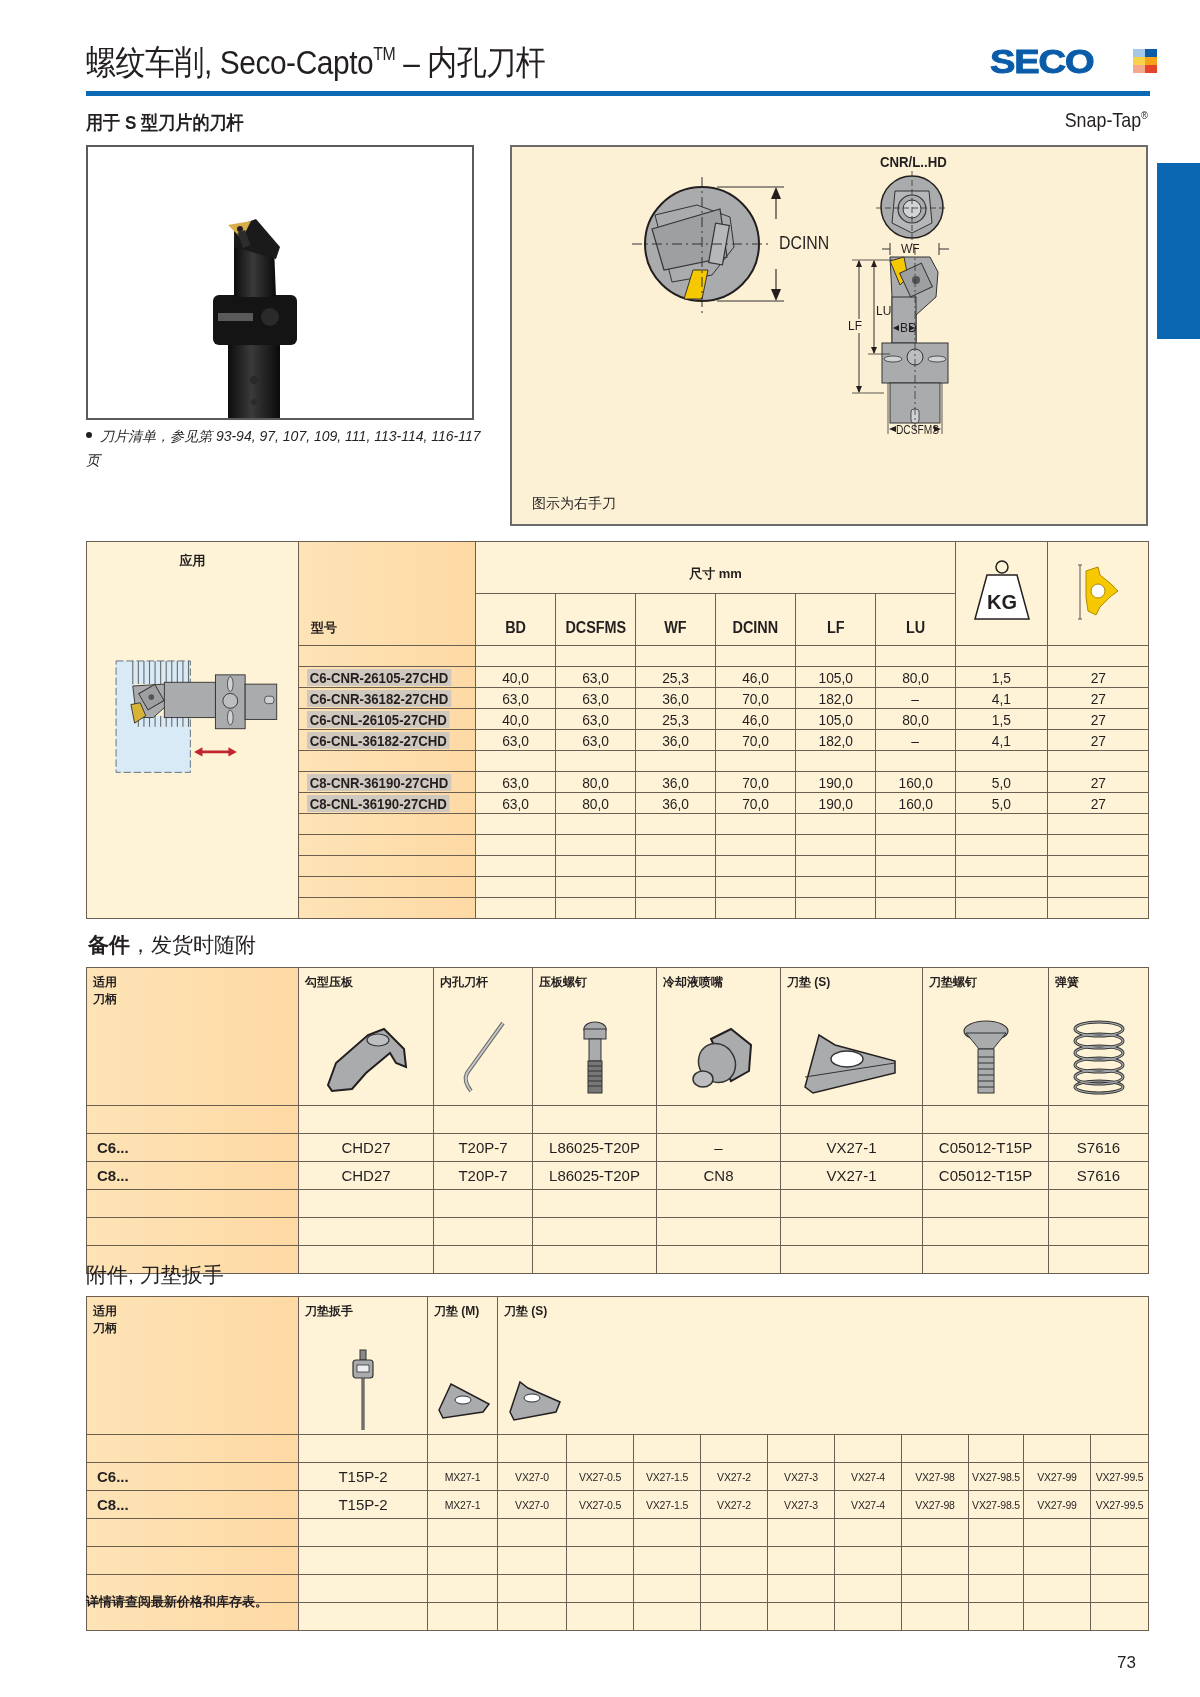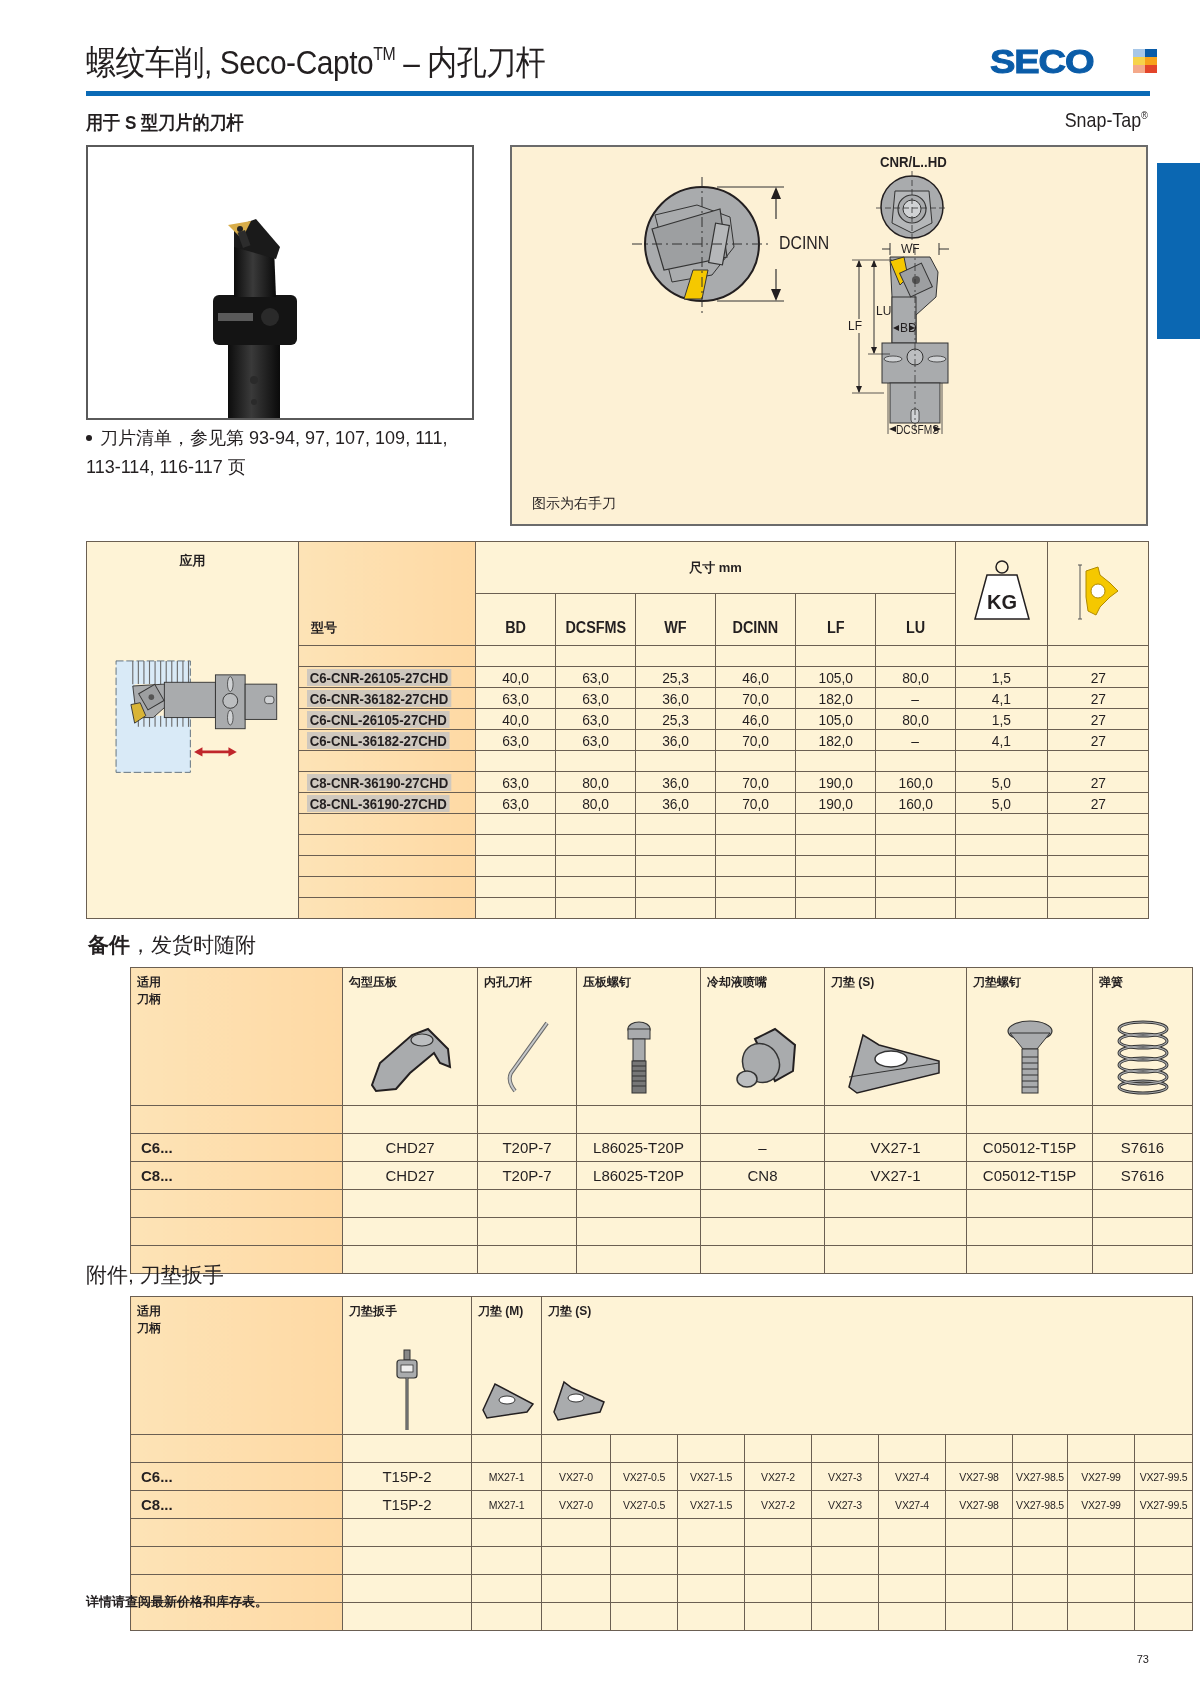--- a/index.html
+++ b/index.html
@@ -16,21 +16,21 @@
   .logo-squares { margin-left: 18px; display: grid; grid-template-columns: 12px 12px; grid-template-rows: 8px 8px 8px; gap: 0; }
   .logo-squares span { display: block; }
   .blue-rule { left: 86px; top: 91px; width: 1064px; height: 5px; background: #0a6ab6; }
   .subtitle { left: 86px; top: 110px; font-size: 19px; font-weight: bold; transform: scaleX(0.9); transform-origin: left; }
   .brand-right { right: 52px; top: 108px; font-size: 21px; font-weight: normal; transform: scaleX(0.85); transform-origin: right; }
   .brand-right sup { font-size: 11px; }
   .side-tab { left: 1157px; top: 163px; width: 43px; height: 176px; background: #0b67b2; }
 
   
   .photo-box { left: 86px; top: 145px; width: 388px; height: 275px; border: 2px solid #5a5a5a; background: #fff; overflow: hidden; }
-  .photo-note { left: 86px; top: 424px; width: 400px; font-size: 18px; line-height: 29px; }
+  .photo-note { left: 86px; top: 424px; width: 400px; font-size: 14px; line-height: 24px; font-style: italic; }
   .photo-note .bullet { display: inline-block; width: 6px; height: 6px; border-radius: 50%; background: #231f20; margin-right: 8px; vertical-align: 3px; }
 
   
   .diagram-box { left: 510px; top: 145px; width: 638px; height: 381px; border: 2px solid #6b6b6b; background: #fdf1d5; }
   .diagram-caption { left: 20px; top: 348px; font-size: 14px; color: #4a4a4a; }
   .dlabel { position: absolute; font-family: "Liberation Sans", sans-serif; color: #231f20; }
 
   
   table { border-collapse: collapse; table-layout: fixed; }
   td, th { border: 1.5px solid #6b5f52; font-weight: normal; }
@@ -43,31 +43,31 @@
   .main-table .hdr-text { font-weight: bold; font-size: 16px; transform: scaleX(0.9); display: inline-block; }
   .code-cell { text-align: left !important; padding-left: 8px !important; }
   .code-chip { display: inline-block; background: #cfc8be; padding: 0 3px; font-weight: bold; font-size: 15px; transform: scaleX(0.88); transform-origin: left; }
   .num { display: inline-block; transform: scaleX(0.92); }
 
   
   .sec-title { font-size: 21px; }
   .sec-title b { font-weight: bold; }
 
   
-  .parts-table { left: 86px; top: 967px; width: 1062px; margin-left: 44px; }
+  .parts-table { left: 86px; top: 967px; width: 1062px; }
   .parts-table td { font-size: 15px; text-align: center; padding: 0; }
   .col-hdr { vertical-align: top; text-align: left !important; padding: 6px 6px 0 6px !important; font-size: 12px !important; font-weight: bold; position: relative; height: 138px; }
   .col-hdr .lbl { display: block; line-height: 17px; }
   .part-icon { position: absolute; left: 50%; bottom: 10px; transform: translateX(-50%); }
   .row-lbl { text-align: left !important; padding-left: 10px !important; font-weight: bold; font-size: 15px; }
   .parts-table td.blank, .acc-table td.blank { height: 28px; }
   .acc-small { font-size: 10.5px !important; letter-spacing: -0.2px; }
 
   .footnote { left: 86px; top: 1593px; font-size: 13px; font-weight: bold; }
-  .page-num { right: 51px; top: 1653px; font-size: 11px; }
+  .page-num { right: 64px; top: 1653px; font-size: 17px; }
 </style>
 </head>
 <body>
 
 <div class="abs page-title">
   <span>螺纹车削, Seco-Capto</span><span class="tm">TM</span><span> – 内孔刀杆</span>
 </div>
 
 <div class="abs logo">
   <span class="logo-text">SECO</span>
@@ -234,21 +234,21 @@
         <ellipse cx="143" cy="40" rx="3" ry="8" fill="#d0d2d4" stroke="#333" stroke-width="0.8"></ellipse>
         <ellipse cx="143" cy="76" rx="3" ry="8" fill="#d0d2d4" stroke="#333" stroke-width="0.8"></ellipse>
         <rect x="159" y="40" width="34" height="38" fill="#a9abad" stroke="#333" stroke-width="1"></rect>
         <rect x="180" y="53" width="10" height="8" rx="3" fill="#d0d2d4" stroke="#333" stroke-width="0.8"></rect>
         <line x1="108" y1="113" x2="146" y2="113" stroke="#c0262b" stroke-width="3"></line>
         <path d="M104 113 L113 108 L113 118 Z" fill="#c0262b"></path>
         <path d="M150 113 L141 108 L141 118 Z" fill="#c0262b"></path>
       </svg>
     </td>
     <td class="peach" rowspan="2" style="vertical-align:bottom;text-align:left;padding:0 0 8px 12px;font-weight:bold;font-size:13px;"><span>型号</span></td>
-    <td class="cream" colspan="6" style="vertical-align:bottom;padding-bottom:16px;font-size:13px;font-weight:bold;">尺寸 mm</td>
+    <td class="cream" colspan="6" style="vertical-align:bottom;padding-bottom:10px;font-size:13px;font-weight:bold;">尺寸 mm</td>
     <td class="cream" rowspan="2">
       <svg width="66" height="70" viewBox="0 0 66 70">
         <circle cx="33" cy="10" r="6" fill="none" stroke="#231f20" stroke-width="1.5"></circle>
         <path d="M18 18 L48 18 L60 62 L6 62 Z" fill="#fff" stroke="#231f20" stroke-width="1.5"></path>
         <text x="33" y="52" text-anchor="middle" font-size="20" font-weight="bold" font-family="Liberation Sans, sans-serif" fill="#231f20">KG</text>
       </svg>
     </td>
     <td class="cream" rowspan="2">
       <svg width="56" height="70" viewBox="0 0 56 70">
         <path d="M8 8 L12 8 M10 8 L10 62 M8 62 L12 62" stroke="#555" stroke-width="1"></path>

